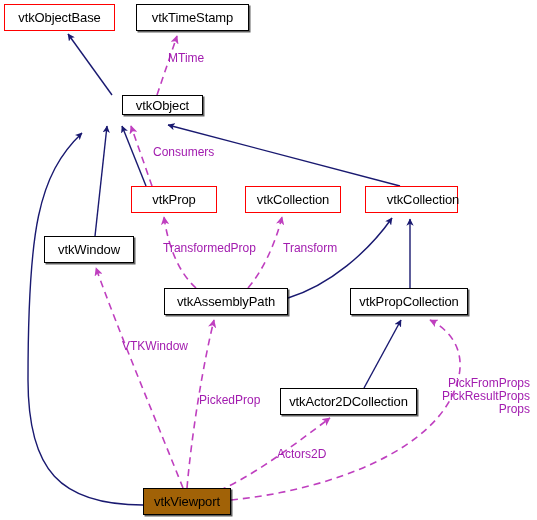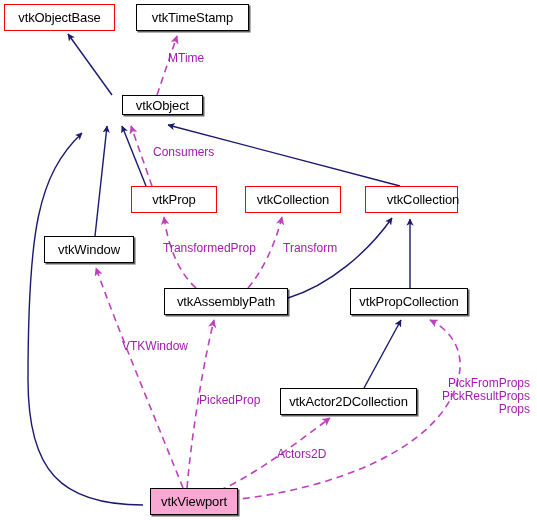--- a/index.html
+++ b/index.html
@@ -38,24 +38,23 @@
   .node-white {
     background: #ffffff;
     border: 1px solid #000000;
     box-shadow: 1.5px 1.5px 0 0 rgba(0,0,0,0.62);
   }
   .node-red {
     background: #ffffff;
     border: 1px solid #ff0000;
   }
   .node-current {
-    background: #f9a8d4;
+    background: #a16207;
     border: 1px solid #000000;
     box-shadow: 1.5px 1.5px 0 0 rgba(0,0,0,0.62);
-    margin-left: 7px;
   }
   .edge-label {
     position: absolute;
     font-family: "Liberation Sans", sans-serif;
     font-size: 12px;
     color: #a21caf;
     white-space: nowrap;
     line-height: 13px;
   }
   .edge-label.multi {

